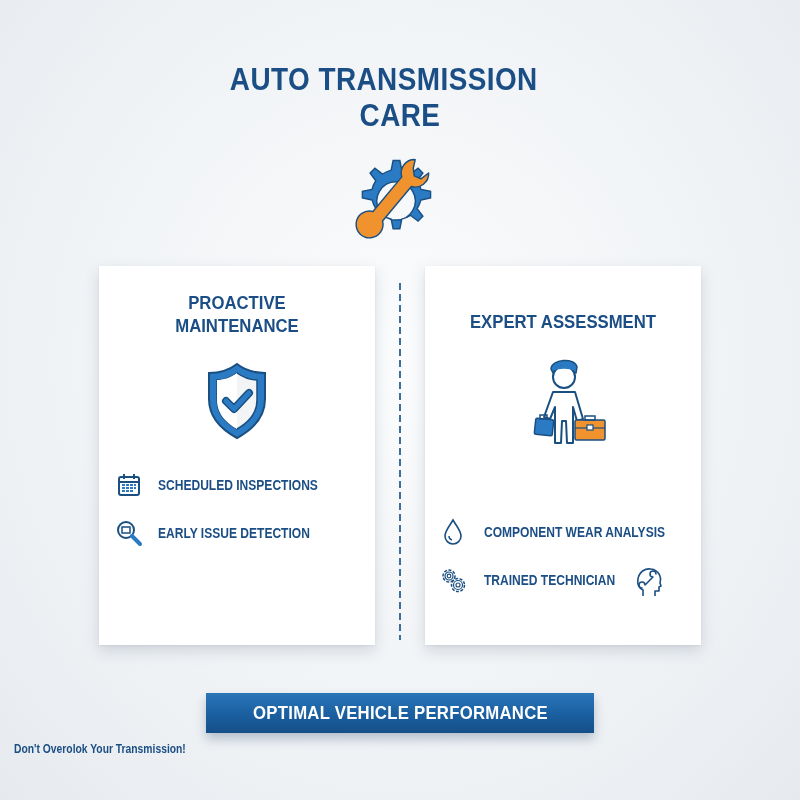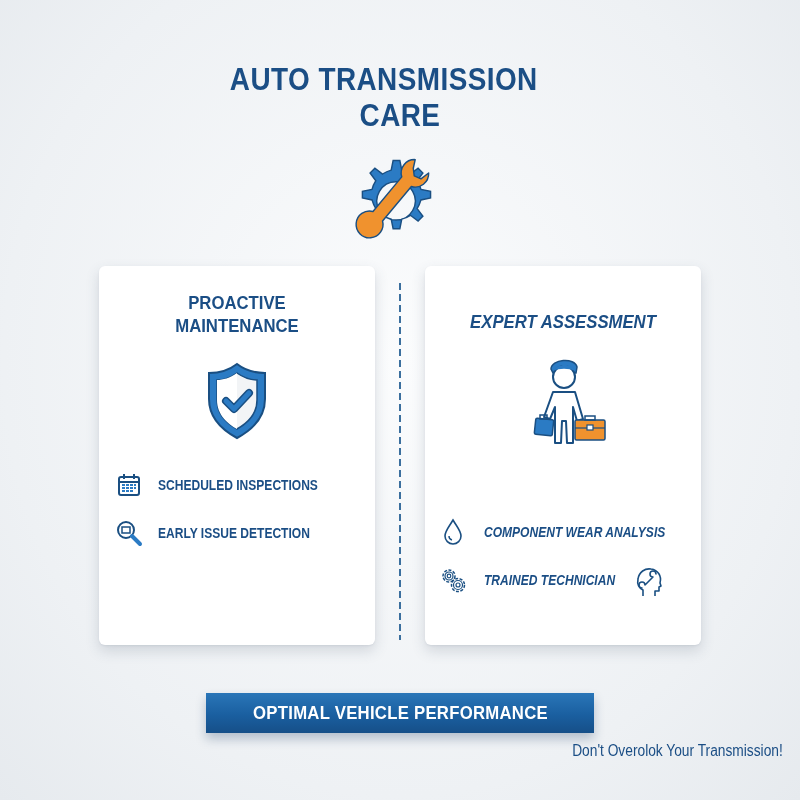--- a/index.html
+++ b/index.html
@@ -21,24 +21,23 @@
       transform: scaleX(0.9);
     }
     .title .l1 { display: block; margin-left: -36px; }
     .title .l2 { display: block; margin-left: 0px; }
     .hero-icon { position: absolute; left: 348px; top: 150px; width: 96px; height: 96px; }
 
     .card {
       position: absolute; top: 266px; width: 276px; height: 379px;
       background: #ffffff;
       box-shadow: 0 6px 14px rgba(60,80,100,0.18), 0 1px 2px rgba(60,80,100,0.08);
-      border-radius: 6px;
     }
     .card.left { left: 99px; }
-    .card.right { left: 425px; font-style: italic; }
+    .card.right { left: 425px; }
     .card-title {
       position: absolute; left: 0; width: 100%;
       text-align: center; font-weight: bold; color: #1b4e85;
       font-size: 19px; line-height: 23px;
       transform: scaleX(0.88);
     }
     .card.left .card-title { top: 25px; }
     .card.right .card-title { top: 44px; }
 
     .card-icon { position: absolute; }
@@ -65,22 +64,22 @@
 
     .banner {
       position: absolute; left: 206px; top: 693px; width: 388px; height: 40px;
       background: linear-gradient(to bottom, #2a76b8 0%, #1a5fa0 55%, #164f88 100%);
       box-shadow: 0 6px 10px rgba(30,60,100,0.28);
       color: #ffffff; font-weight: bold; font-size: 19px; line-height: 40px;
       text-align: center; letter-spacing: 0.3px;
     }
     .banner span { display: inline-block; transform: scaleX(0.88); }
     .tagline {
-      position: absolute; left: 0; top: 742px; width: 800px; text-align: right;
-      font-weight: normal; font-size: 16px; color: #1b4e85;
+      position: absolute; left: 0; top: 742px; width: 800px; text-align: left;
+      font-weight: bold; font-size: 12px; color: #1b4e85;
     }
     .tagline span { display: inline-block; transform: scaleX(0.86); }
   </style>
 </head>
 <body>
 
 <div class="title">
   <span class="l1">AUTO TRANSMISSION</span>
   <span class="l2">CARE</span>
 </div>

